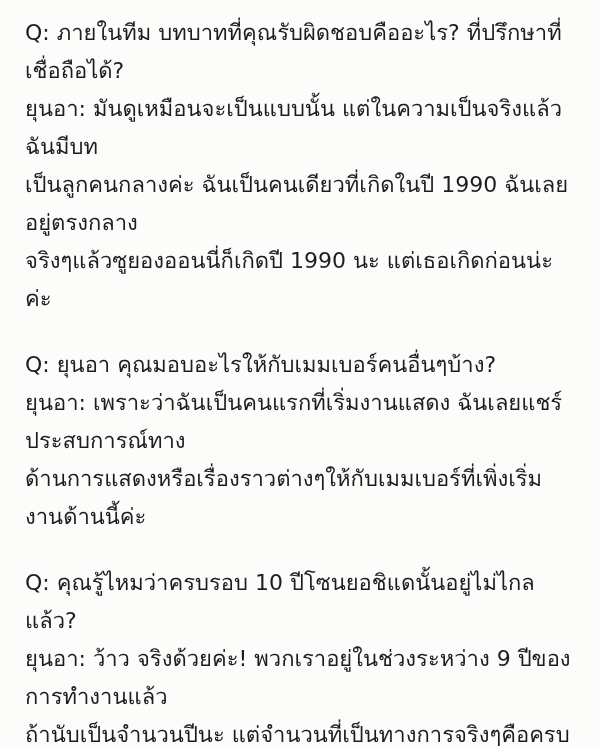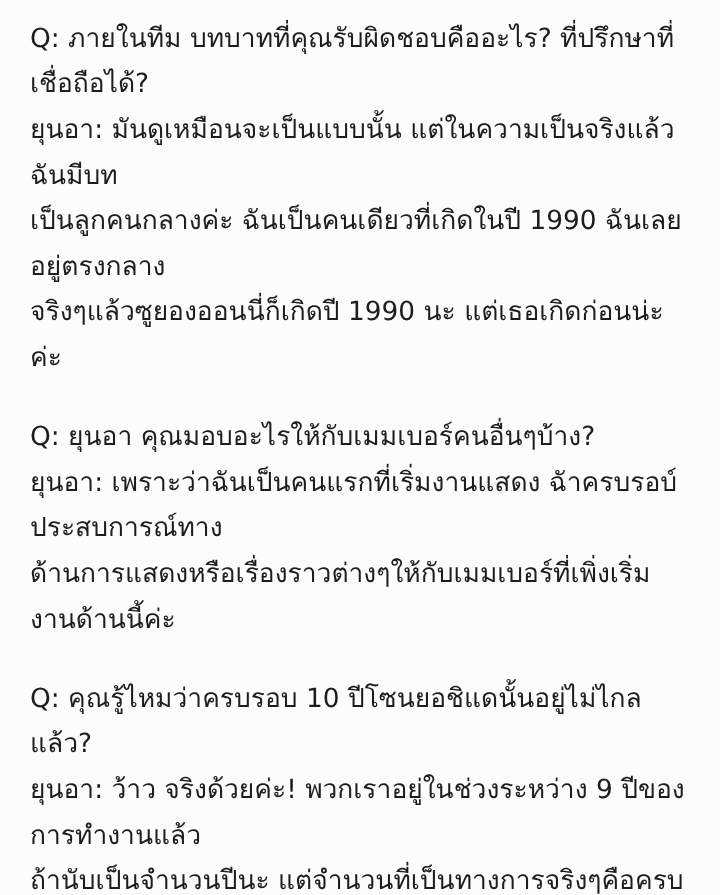--- a/index.html
+++ b/index.html
@@ -31,21 +31,21 @@
 </head>
 <body>
 
 <main class="page">
   <section>
     <p class="qa-block">Q: ภายในทีม บทบาทที่คุณรับผิดชอบคืออะไร? ที่ปรึกษาที่เชื่อถือได้?
 ยุนอา: มันดูเหมือนจะเป็นแบบนั้น แต่ในความเป็นจริงแล้ว ฉันมีบท
 เป็นลูกคนกลางค่ะ ฉันเป็นคนเดียวที่เกิดในปี 1990 ฉันเลยอยู่ตรงกลาง
 จริงๆแล้วซูยองออนนี่ก็เกิดปี 1990 นะ แต่เธอเกิดก่อนน่ะค่ะ</p>
     <p class="qa-block">Q: ยุนอา คุณมอบอะไรให้กับเมมเบอร์คนอื่นๆบ้าง?
-ยุนอา: เพราะว่าฉันเป็นคนแรกที่เริ่มงานแสดง ฉัาครบรอบ์ประสบการณ์ทาง
+ยุนอา: เพราะว่าฉันเป็นคนแรกที่เริ่มงานแสดง ฉันเลยแชร์ประสบการณ์ทาง
 ด้านการแสดงหรือเรื่องราวต่างๆให้กับเมมเบอร์ที่เพิ่งเริ่มงานด้านนี้ค่ะ</p>
     <p class="qa-block">Q: คุณรู้ไหมว่าครบรอบ 10 ปีโซนยอชิแดนั้นอยู่ไม่ไกลแล้ว?
 ยุนอา: ว้าว จริงด้วยค่ะ! พวกเราอยู่ในช่วงระหว่าง 9 ปีของการทำงานแล้ว
 ถ้านับเป็นจำนวนปีนะ แต่จำนวนที่เป็นทางการจริงๆคือครบรอบ 8 ปี
 เมื่อพวกเราไปได้ถึง 10 ปี ฉันคิดว่าฉันคงจะภูมิใจมากๆเลยค่ะ ฉันหวังว่า
 เราจะเป็นรุ่นพี่ที่สุดยอดได้อย่างโบอาออนนี่หรือชินฮวาโอปป้า
 ครบรอบ 10 ปีของโซนยอชิแดคงจะเป็นสถิติที่น่าเหลือเชื่อที่
 หลายๆคนต้องอิจฉาแน่ๆค่ะ!</p>
   </section>
 

